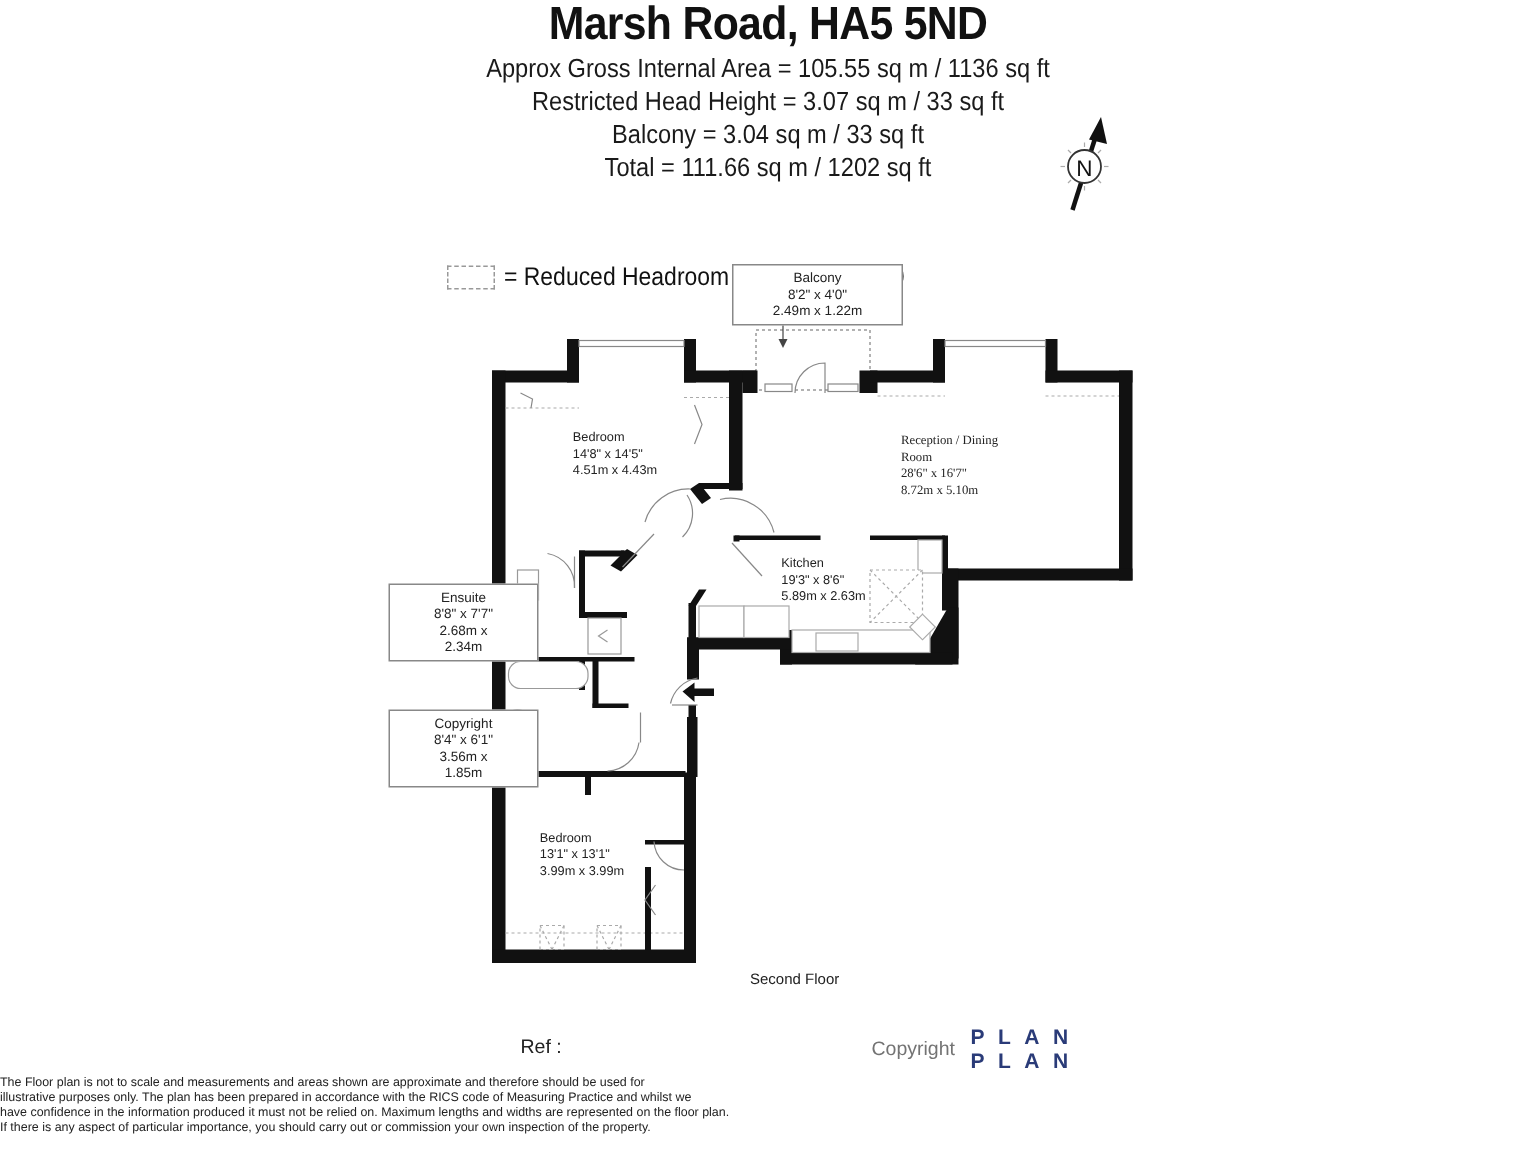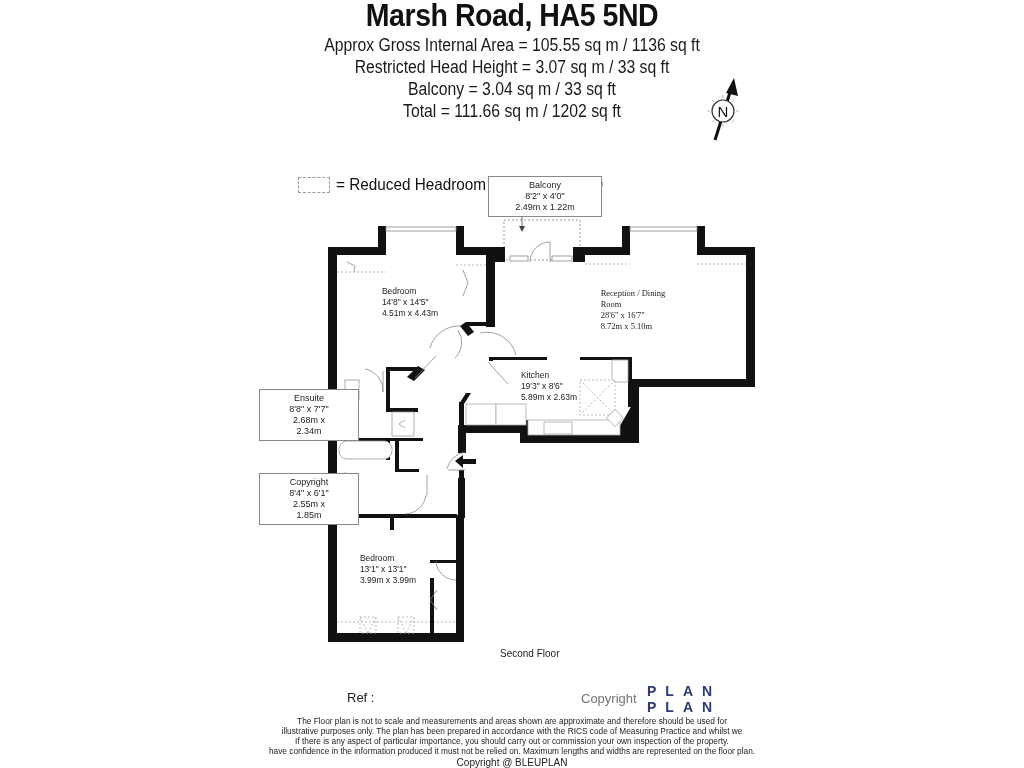--- a/index.html
+++ b/index.html
@@ -15,21 +15,21 @@
   svg.plan { position:absolute; left:0; top:0; }
   .label-box { position:absolute; background:#fff; border:1px solid #888; text-align:center;
                font-size:9px; line-height:11px; padding:3px 22px; color:#222; }
   .room-label { position:absolute; text-align:left; font-size:8.5px; line-height:11px; color:#222;
                 transform:translateX(-50%); white-space:nowrap; }
   .floor-name { position:absolute; left:500px; top:648px; font-size:10px; color:#222; }
   .ref { position:absolute; left:347px; top:690px; font-size:13px; color:#222; }
   .copyright-label { position:absolute; left:581px; top:691px; font-size:13px; color:#737373; }
   .brand { position:absolute; left:647px; top:683px; color:#2a3b78; font-weight:bold;
            font-size:14px; letter-spacing:9px; line-height:16px; }
-  .disclaimer { position:absolute; left:0; width:1024px; top:716px; text-align:center;
+  .disclaimer { position:absolute; left:0; width:1024px; top:716px; text-align:left;
                 font-size:8.3px; line-height:10px; color:#222; }
   .disclaimer .copy2 { font-size:10px; line-height:13px; }
 </style>
 </head>
 <body>
 
 <div class="title">Marsh Road, HA5 5ND</div>
 <div class="area-line" style="top:35px">Approx Gross Internal Area = 105.55 sq m / 1136 sq ft</div>
 <div class="area-line" style="top:57px">Restricted Head Height = 3.07 sq m / 33 sq ft</div>
 <div class="area-line" style="top:79px">Balcony = 3.04 sq m / 33 sq ft</div>
@@ -222,36 +222,35 @@
 
 <div class="label-box" style="left:259px; top:389px; width:54px;">
   <div>Ensuite</div>
   <div>8'8" x 7'7"</div>
   <div>2.68m x 2.34m</div>
 </div>
 
 <div class="label-box" style="left:259px; top:473px; width:54px;">
   <div>Copyright</div>
   <div>8'4" x 6'1"</div>
-  <div>2.55m x 1.85m</div>
+  <div>3.56m x 1.85m</div>
 </div>
 
 <div class="room-label" style="left:388px; top:553px;">
   <div>Bedroom</div>
   <div>13'1" x 13'1"</div>
   <div>3.99m x 3.99m</div>
 </div>
 
 <div class="floor-name">Second Floor</div>
 
 <div class="ref">Ref  :</div>
 <div class="copyright-label">Copyright</div>
 <div class="brand">
   <div>PLAN</div>
   <div>PLAN</div>
 </div>
 <div class="disclaimer">
   <div>The Floor plan is not to scale and measurements and areas shown are approximate and therefore should be used for</div>
   <div>illustrative purposes only. The plan has been prepared in accordance with the RICS code of Measuring Practice and whilst we</div>
+  <div>have confidence in the information produced it must not be relied on. Maximum lengths and widths are represented on the floor plan.</div>
   <div>If there is any aspect of particular importance, you should carry out or commission your own inspection of the property.</div>
-  <div>have confidence in the information produced it must not be relied on. Maximum lengths and widths are represented on the floor plan.</div>
-  <div class="copy2">Copyright @ BLEUPLAN</div>
 </div>
 
 </body></html>

